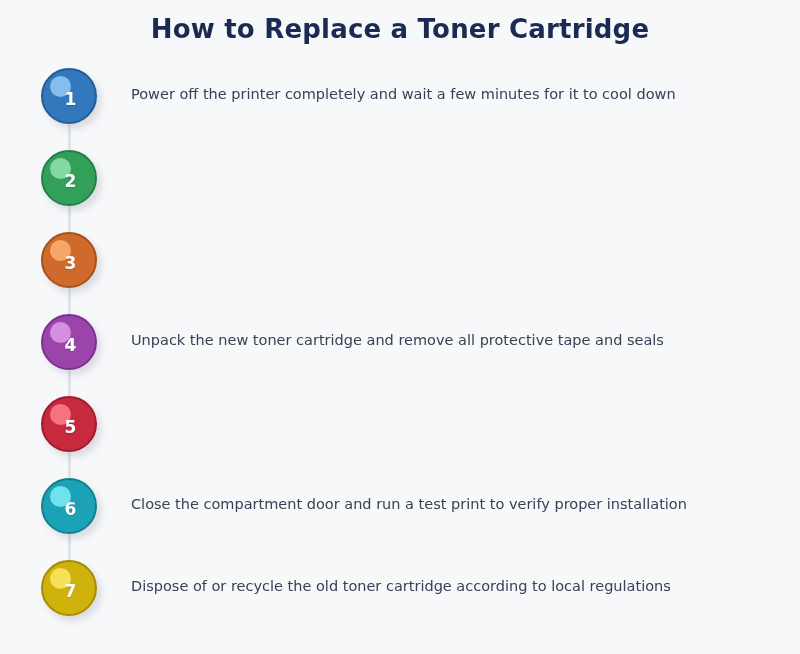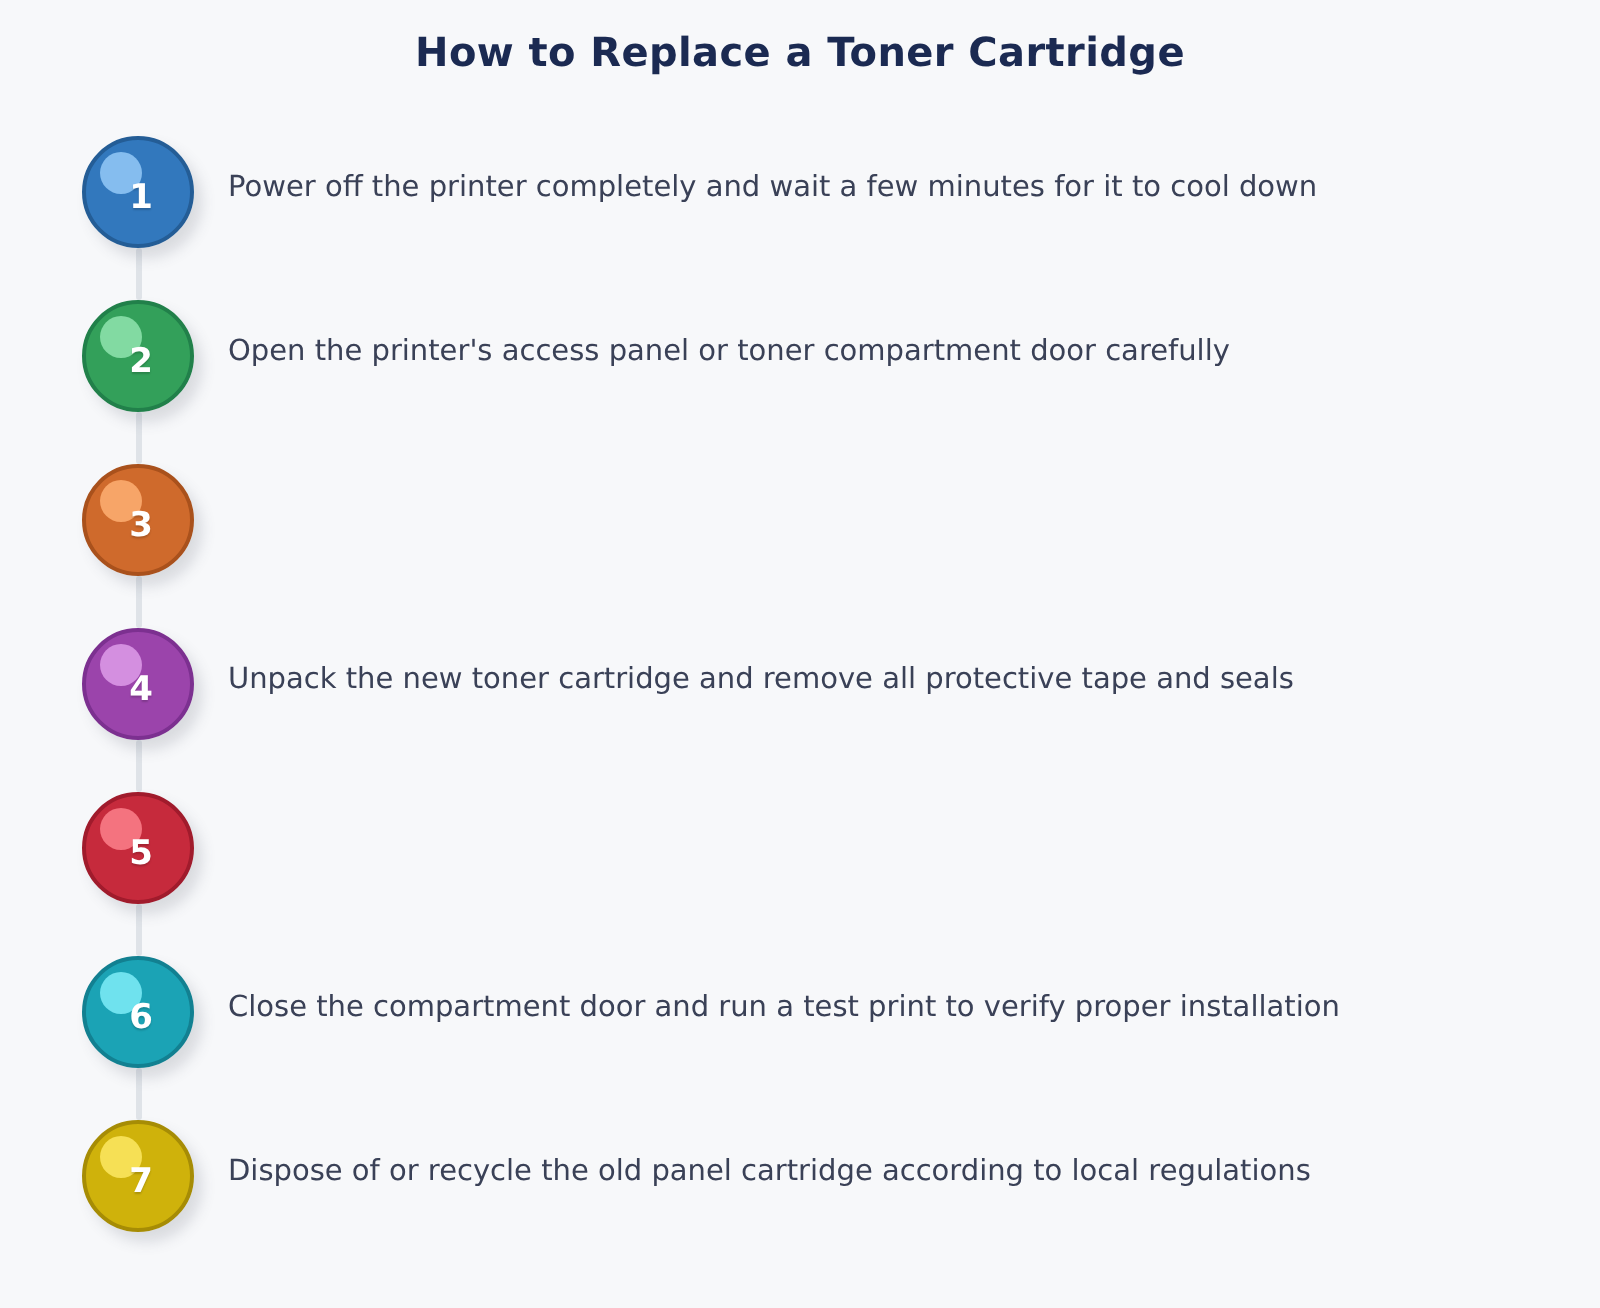--- a/index.html
+++ b/index.html
@@ -14,21 +14,21 @@
     overflow: hidden;
     position: relative;
   }
 
   .page-title {
     position: absolute;
     top: 14px;
     left: 0;
     width: 800px;
     text-align: center;
-    font-size: 20px;
+    font-size: 26px;
     font-weight: bold;
     color: #1b2a52;
     letter-spacing: 0.2px;
   }
 
   .steps-wrap {
     position: absolute;
     top: 68px;
     left: 0;
     width: 800px;
@@ -89,21 +89,21 @@
     font-weight: bold;
     color: #ffffff;
     padding-top: 6px;
     padding-left: 3px;
     box-sizing: border-box;
     text-shadow: 0 1px 1px rgba(0,0,0,0.18);
   }
 
   .step-text {
     position: absolute;
-    left: 114px;
+    left: 131px;
     top: 18px;
     font-size: 14.5px;
     color: #3a4157;
     white-space: nowrap;
   }
 </style>
 </head>
 <body>
 
 <div class="page-title">How to Replace a Toner Cartridge</div>
@@ -120,21 +120,20 @@
       <div class="step-text">Power off the printer completely and wait a few minutes for it to cool down</div>
     </div>
     <div class="step-row">
       <div class="connector"></div>
       <div class="badge">
         <div class="badge-inner" style="background: rgb(51, 160, 90); border: 2px solid rgb(33, 128, 74);">
           <div class="badge-highlight" style="background: rgb(130, 218, 162);"></div>
           <div class="badge-number">2</div>
         </div>
       </div>
-      <div class="step-text">Open the printer's access panel or toner compartment door carefully</div>
     </div>
     <div class="step-row">
       <div class="connector"></div>
       <div class="badge">
         <div class="badge-inner" style="background: rgb(207, 106, 44); border: 2px solid rgb(169, 81, 28);">
           <div class="badge-highlight" style="background: rgb(247, 165, 104);"></div>
           <div class="badge-number">3</div>
         </div>
       </div>
     </div>
@@ -167,15 +166,15 @@
       </div>
       <div class="step-text">Close the compartment door and run a test print to verify proper installation</div>
     </div>
     <div class="step-row">
       <div class="badge">
         <div class="badge-inner" style="background: rgb(207, 178, 11); border: 2px solid rgb(166, 140, 5);">
           <div class="badge-highlight" style="background: rgb(246, 224, 85);"></div>
           <div class="badge-number">7</div>
         </div>
       </div>
-      <div class="step-text">Dispose of or recycle the old panel cartridge according to local regulations</div>
+      <div class="step-text">Dispose of or recycle the old toner cartridge according to local regulations</div>
     </div>
   </div>
 
 </body></html>

